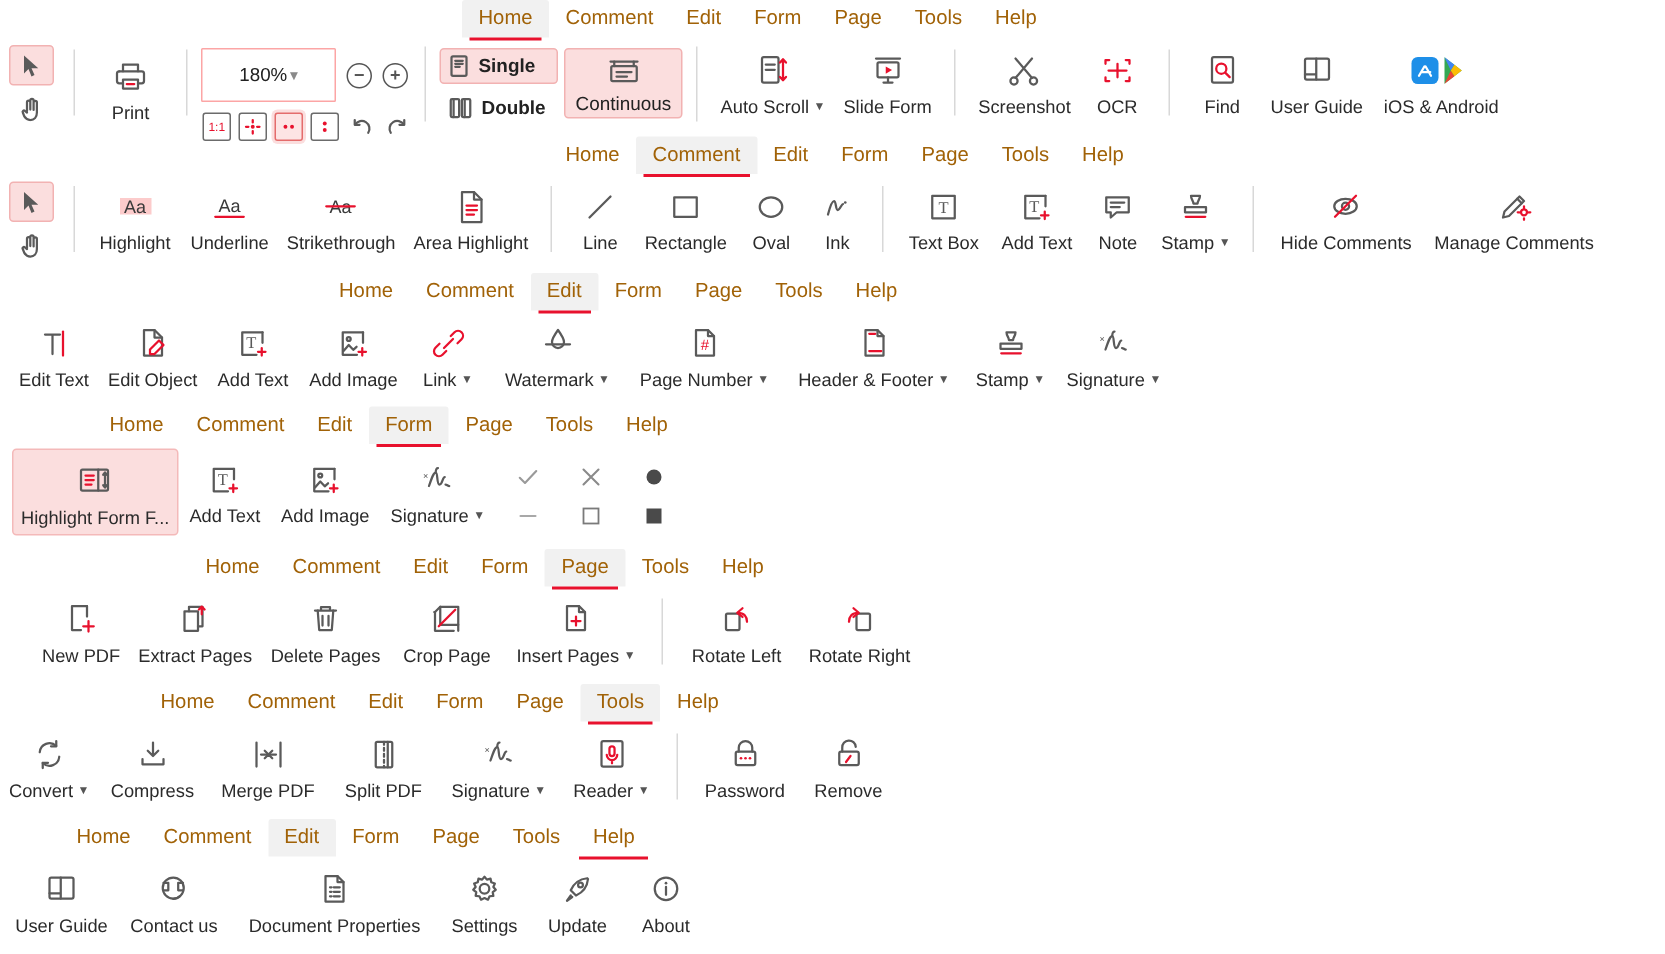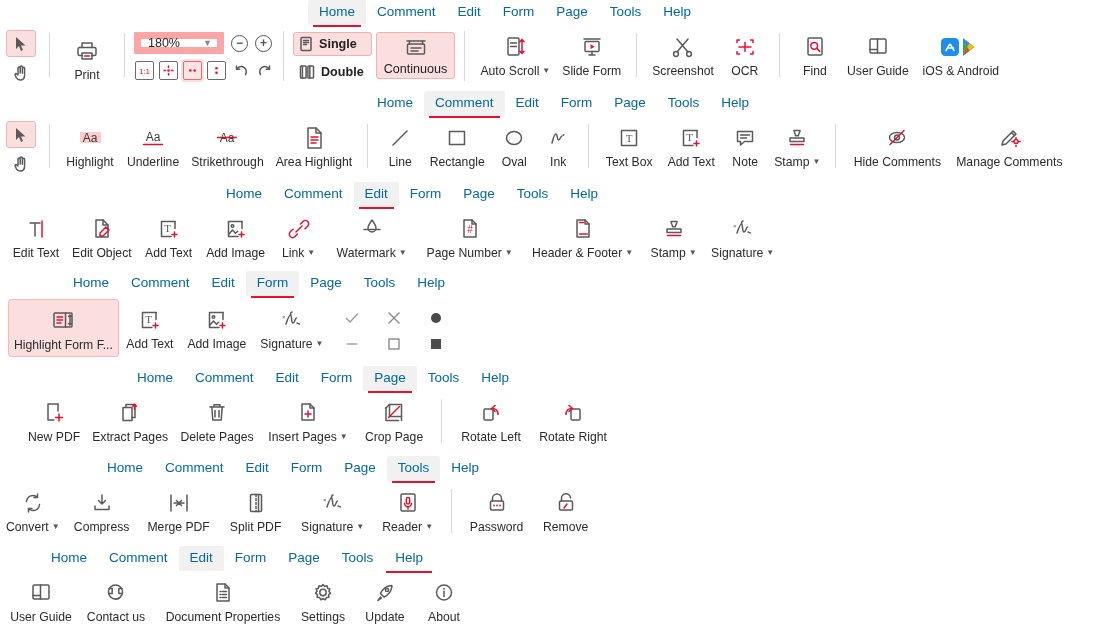--- a/index.html
+++ b/index.html
@@ -14,21 +14,21 @@
 
   
   .ribbon { position: absolute; left: 0; width: 1110px; }
 
   
   .tabs {
     display: flex;
     align-items: flex-start;
     height: 26px;
     font-size: 13.5px;
-    color: #0369a1;
+    color: #a16207;
     user-select: none;
   }
   .tab {
     position: relative;
     padding: 3px 11px 4px 11px;
     white-space: nowrap;
     line-height: 18px;
     border-radius: 2px 2px 0 0;
   }
   .tab.hover { background: #f1f1f1; }
@@ -75,22 +75,22 @@
   }
   .toolbtn.sel { background: #fbdede; border: 1px solid #f2b2b2; }
 
   .caret { font-size: 8px; color: #555; margin-left: 3px; position: relative; top: -2px; }
 
   
   .zoomcluster { display:flex; flex-direction:column; padding-top: 4px; }
   .zrow1 { display:flex; align-items:center; gap: 7px; }
   .zrow2 { display:flex; align-items:center; gap: 5px; margin-top: 7px; padding-left: 1px;}
   .zoombox {
-    width: 90px; height: 22px; border: 7px solid #fca5a5; background:#fff;
-    display:flex; align-items:center; justify-content:space-between;
+    width: 90px; height: 36px; border: 1px solid #fca5a5; background:#fff;
+    display:flex; align-items:center; justify-content:center;
     padding: 0 5px 0 7px; font-size: 12.5px; color:#222; border-radius:1px;
   }
   .zoombox .chev { color:#8a8a8a; font-size: 9px; }
   .circbtn { width:17px; height:17px; border:1.4px solid #555; border-radius:50%;
     display:flex; align-items:center; justify-content:center; color:#555; font-size:12px; line-height:1; font-weight:600;}
   .fitbtn { width:19px; height:19px; border:1.2px solid #6b6b6b; border-radius:2px;
     display:flex; align-items:center; justify-content:center; }
   .fitbtn.sel { border-color:#e46c6c; background:#fde4e4; box-shadow:0 0 0 2px #fbdede; }
   .rotbtn { width:19px; height:19px; display:flex; align-items:center; justify-content:center; color:#555; }
 
@@ -764,41 +764,41 @@
       <div class="ic">
         <svg width="26" height="26" viewBox="0 0 26 26">
               <path class="stk" d="M6 7h14M10 7V4.8h6V7"></path>
               <path class="stk" d="M7.8 7l1 13h8.4l1-13"></path>
               <path class="stk" d="M11 10.5v6.5M15 10.5v6.5"></path>
             </svg>
       </div>
       <div class="lb">Delete Pages</div>
     </div>
 
-    <div class="btn" style="min-width:96px">
-      <div class="ic">
-        <svg width="26" height="26" viewBox="0 0 26 26">
-              <path class="stk" d="M7 4h8l4 4v12H7z"></path>
-              <path class="stk" d="M15 4v4h4"></path>
-              <path class="stkR" stroke-width="1.6" d="M13 11v6M10 14h6"></path>
-            </svg>
-      </div>
-      <div class="lb"><span>Insert Pages</span><span class="caret">▼</span></div>
-    </div>
-
     <div class="btn" style="min-width:76px">
       <div class="ic">
         <svg width="26" height="26" viewBox="0 0 26 26">
               <path class="stk" d="M8.5 4.5h12v12h-12z"></path>
               <path class="stk" d="M8.5 4.5l-3.5 3.5M20.5 16.5v4M5 8h-0.5"></path>
               <path class="stkR" d="M7.5 17.5l11-11"></path>
               <path class="stk" d="M5 8v12.5h12.5"></path>
             </svg>
       </div>
       <div class="lb">Crop Page</div>
+    </div>
+
+    <div class="btn" style="min-width:96px">
+      <div class="ic">
+        <svg width="26" height="26" viewBox="0 0 26 26">
+              <path class="stk" d="M7 4h8l4 4v12H7z"></path>
+              <path class="stk" d="M15 4v4h4"></path>
+              <path class="stkR" stroke-width="1.6" d="M13 11v6M10 14h6"></path>
+            </svg>
+      </div>
+      <div class="lb"><span>Insert Pages</span><span class="caret">▼</span></div>
     </div>
     <div class="sep"></div>
 
     <div class="btn" style="min-width:80px">
       <div class="ic">
         <svg width="26" height="26" viewBox="0 0 26 26">
               <rect x="6" y="9" width="9" height="11" rx="1" class="stk"></rect>
               <path class="stkR" stroke-width="1.6" d="M14 8.5c4 0 6 2.5 6 6"></path>
               <path class="stkR" stroke-width="1.6" d="M17 5.5l-3.5 3 3.5 2.8"></path>
             </svg>

